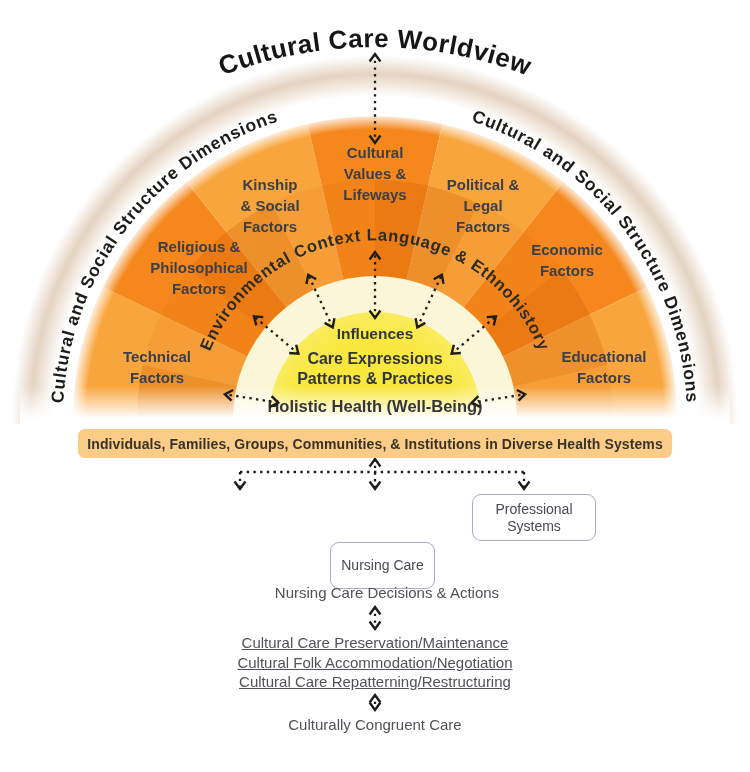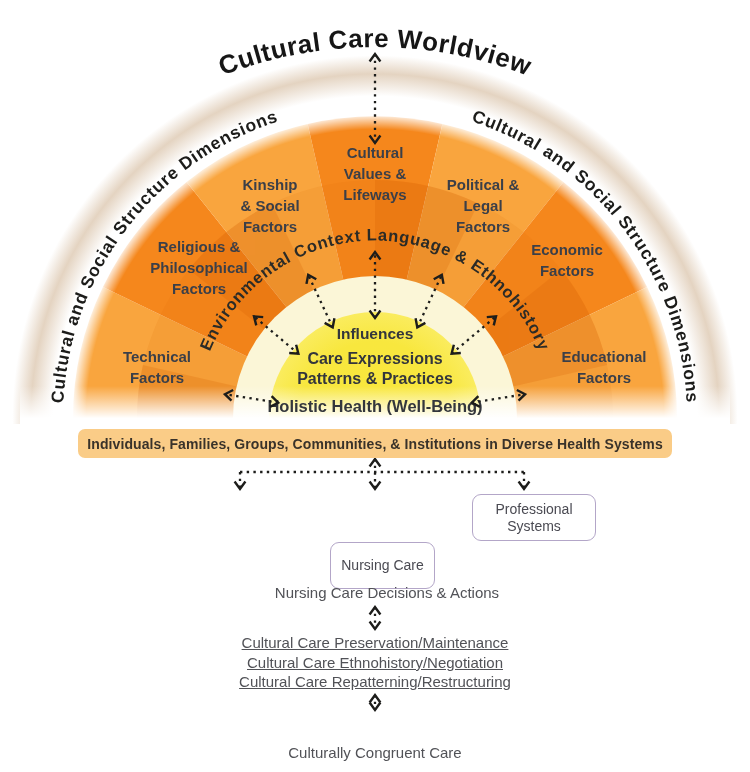--- a/index.html
+++ b/index.html
@@ -28,21 +28,21 @@
   }
   #box-generic{left:188px;width:104px;}
   #box-nursing{left:330px;width:105px;margin-top:48px;}
   #box-professional{left:472px;width:124px;}
   .flow-text{
     position:absolute;left:0;width:750px;text-align:center;z-index:3;
     font-size:15px;color:#515257;
   }
   #decisions{top:583px;line-height:19px;margin-left:12px;}
   #modes{top:633px;line-height:19.5px;text-decoration:underline;}
-  #outcome{top:714px;line-height:21px;margin-top:28px;}
+  #outcome{top:714px;line-height:21px;}
 </style>
 </head>
 <body>
 
 <div class="stage">
 
   <svg width="750" height="470" viewBox="0 0 750 470">
     <defs>
       <radialGradient id="glowG" gradientUnits="userSpaceOnUse" cx="375" cy="418" r="370">
         <stop offset="87%" stop-color="#c9a883" stop-opacity="0"></stop>
@@ -189,21 +189,21 @@
   </div>
   <div class="sysbox" id="box-professional">
     <div>Professional</div>
     <div>Systems</div>
   </div>
 
   <div class="flow-text" id="decisions">Nursing Care Decisions &amp; Actions</div>
 
   <div class="flow-text" id="modes">
     <div>Cultural Care Preservation/Maintenance</div>
-    <div>Cultural Care Ethnohistory/Negotiation</div>
+    <div>Cultural Folk Accommodation/Negotiation</div>
     <div>Cultural Care Repatterning/Restructuring</div>
   </div>
 
   <div class="flow-text" id="outcome">
     <div>Culturally Congruent Care</div>
   </div>
 
 </div>
 
 </body></html>

